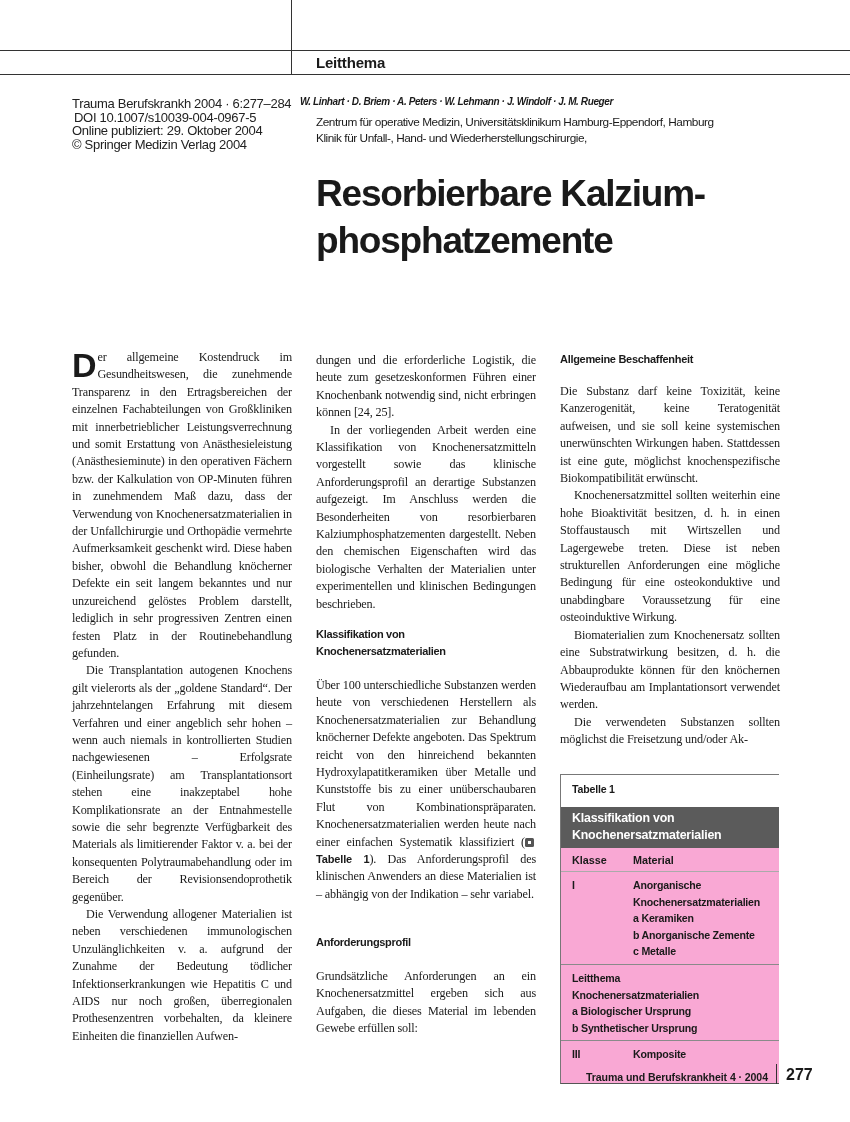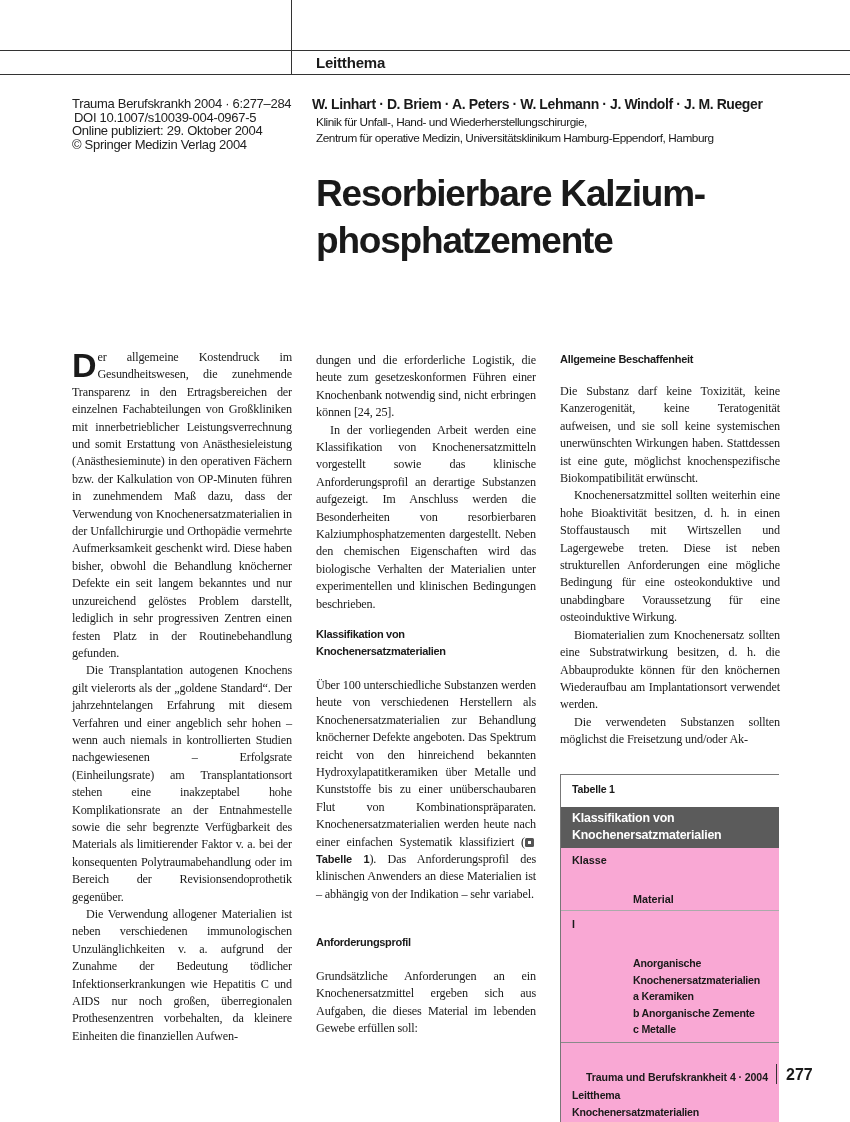--- a/index.html
+++ b/index.html
@@ -9,21 +9,21 @@
 
   .rule-top { position: absolute; left: 0; top: 50px; width: 850px; height: 1px; background: #333; }
   .rule-mid { position: absolute; left: 0; top: 74px; width: 850px; height: 1px; background: #333; }
   .rule-vert { position: absolute; left: 291px; top: 0; width: 1px; height: 75px; background: #333; }
   .section-tag { position: absolute; left: 316px; top: 54px; font-size: 15px; font-weight: bold; letter-spacing: -0.2px; }
 
   .meta { position: absolute; left: 72px; top: 97px; font-size: 13px; line-height: 13.6px; color: #222; letter-spacing: -0.3px; }
   .meta div { white-space: nowrap; }
   .meta .i1 { padding-left: 2px; }
 
-  .authors { position: absolute; left: 312px; top: 96px; font-size: 14px; font-weight: bold; letter-spacing: -0.4px; white-space: nowrap; }
+  .authors { position: absolute; left: 300px; top: 96px; font-size: 10px; font-weight: bold; letter-spacing: -0.4px; white-space: nowrap; font-style: italic; }
   .affil { position: absolute; left: 316px; top: 115px; font-size: 11.8px; line-height: 15.5px; letter-spacing: -0.45px; }
   .affil div { white-space: nowrap; }
 
   .title { position: absolute; left: 316px; top: 170px; font-size: 37px; line-height: 47px; font-weight: bold; letter-spacing: -1.2px; }
   .title div { white-space: nowrap; }
 
   .col { position: absolute; font-size: 12.2px; line-height: 17.4px; text-align: justify; letter-spacing: -0.15px; }
   .col p { margin: 0; text-indent: 14px; }
   .col p.noind { text-indent: 0; }
   .col1 { left: 72px; top: 349px; width: 220px; }
@@ -45,21 +45,21 @@
   .tabref-icon::after { content: ""; position: absolute; left: 3px; top: 3px; width: 3px; height: 3px; background: #fff; }
 
   .table { position: absolute; left: 560px; top: 774px; width: 218px; border-top: 1px solid #777; border-left: 1px solid #777; border-bottom: 1.5px solid #555; }
   .t-label { height: 25px; padding: 8px 0 0 11px; box-sizing: border-box; font-size: 10.6px; font-weight: bold; letter-spacing: -0.2px; background: #fff; height: 32px; }
   .t-title { background: #5b5b5b; color: #fff; padding: 3px 11px 4px 11px; font-size: 12.4px; font-weight: bold; line-height: 17px; letter-spacing: -0.2px; }
   .t-body { background: #f9a8d4; }
   .t-head { display: flex; padding: 6px 0 5px 11px; font-size: 10.8px; font-weight: bold; border-bottom: 1px solid #aaa; }
   .t-row { display: flex; padding: 5px 0 4px 11px; font-size: 10.6px; font-weight: bold; line-height: 16.6px; border-bottom: 1px solid #8a8a8a; letter-spacing: -0.2px; }
   .t-row:last-child { border-bottom: none; padding-bottom: 20px; }
   .t-c1 { width: 61px; flex: none; }
-  .t-c2 { flex: 1; margin-top: 39px; }
+  .t-c2 { flex: 1; }
   .t-c2 div { white-space: nowrap; }
 
   .footer { position: absolute; top: 1071px; left: 586px; font-size: 10.6px; font-weight: bold; letter-spacing: -0.1px; white-space: nowrap; }
   .footer-sep { position: absolute; left: 776px; top: 1064px; width: 1px; height: 20px; background: #333; }
   .pageno { position: absolute; left: 786px; top: 1066px; font-size: 16px; font-weight: bold; }
 </style>
 </head>
 <body>
 
 <div class="rule-top"></div>
@@ -69,22 +69,22 @@
 
 <div class="meta sans">
   <div>Trauma Berufskrankh  2004 · 6:277–284</div>
   <div class="i1">DOI 10.1007/s10039-004-0967-5</div>
   <div>Online publiziert: 29. Oktober 2004</div>
   <div>© Springer Medizin Verlag 2004</div>
 </div>
 
 <div class="authors sans">W. Linhart · D. Briem · A. Peters · W. Lehmann · J. Windolf · J. M. Rueger</div>
 <div class="affil sans">
+  <div>Zentrum für operative Medizin, Universitätsklinikum Hamburg-Eppendorf, Hamburg</div>
   <div>Klinik für Unfall-, Hand- und Wiederherstellungschirurgie,</div>
-  <div>Zentrum für operative Medizin, Universitätsklinikum Hamburg-Eppendorf, Hamburg</div>
 </div>
 
 <div class="title sans">
   <div>Resorbierbare Kalzium-</div>
   <div>phosphatzemente</div>
 </div>
 
 <div class="col col1 serif">
   <p class="noind"><span class="dropcap">D</span><span>er allgemeine Kostendruck im Gesundheitswesen, die zunehmende Transparenz in den Ertragsbereichen der einzelnen Fachabteilungen von Großkliniken mit innerbetrieblicher Leistungsverrechnung und somit Erstattung von Anästhesieleistung (Anästhesieminute) in den operativen Fächern bzw. der Kalkulation von OP-Minuten führen in zunehmendem Maß dazu, dass der Verwendung von Knochenersatzmaterialien in der Unfallchirurgie und Orthopädie vermehrte Aufmerksamkeit geschenkt wird. Diese haben bisher, obwohl die Behandlung knöcherner Defekte ein seit langem bekanntes und nur unzureichend gelöstes Problem darstellt, lediglich in sehr progressiven Zentren einen festen Platz in der Routinebehandlung gefunden.</span></p>
   <p>Die Transplantation autogenen Knochens gilt vielerorts als der „goldene Standard“. Der jahrzehntelangen Erfahrung mit diesem Verfahren und einer angeblich sehr hohen – wenn auch niemals in kontrollierten Studien nachgewiesenen – Erfolgsrate (Einheilungsrate) am Transplantationsort stehen eine inakzeptabel hohe Komplikationsrate an der Entnahmestelle sowie die sehr begrenzte Verfügbarkeit des Materials als limitierender Faktor v. a. bei der konsequenten Polytraumabehandlung oder im Bereich der Revisionsendoprothetik gegenüber.</p>

